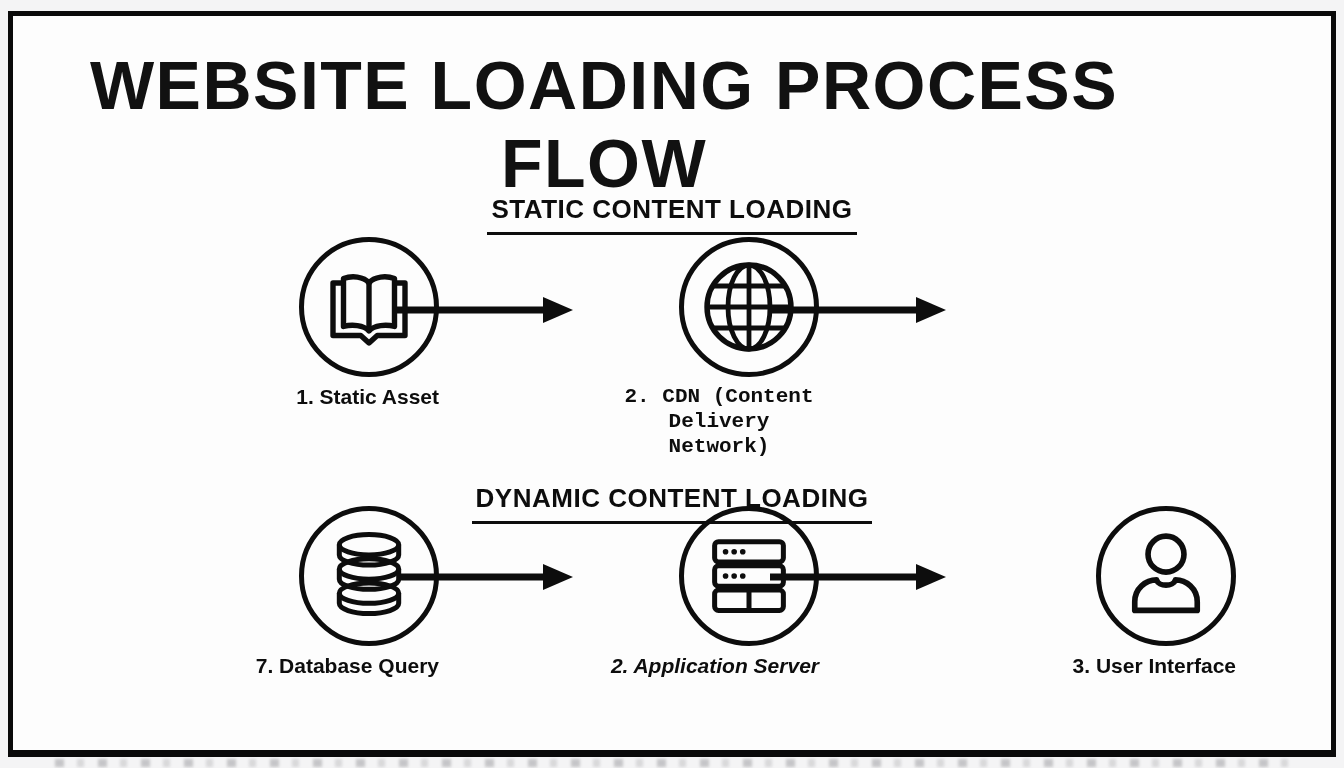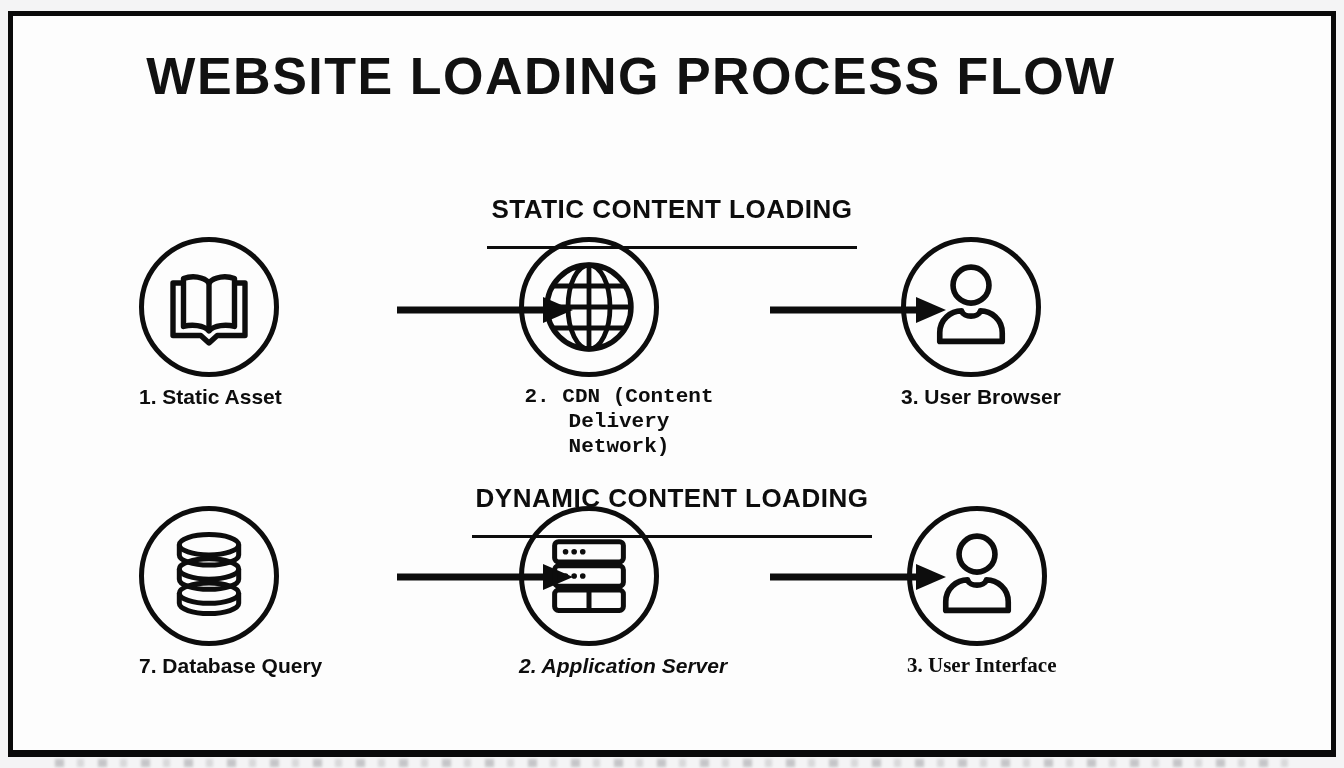--- a/index.html
+++ b/index.html
@@ -17,40 +17,39 @@
     width:1328px;height:746px;
     box-sizing:border-box;
     background:#fdfdfd;
     border:5px solid #0a0a0a;
     border-bottom-width:7px;
   }
 
   .title{
     position:absolute;left:0;top:46px;width:1208px;
     margin:0;text-align:center;
-    font-size:52px;font-weight:700;letter-spacing:1.5px;
+    font-size:68px;font-weight:700;letter-spacing:1.5px;
     color:#111;
-    padding-left:27px;
   }
 
   .section-header-wrap{
     position:absolute;left:0;width:1344px;text-align:center;
   }
   .section-header-wrap.row1{top:194px;}
   .section-header-wrap.row2{top:483px;}
   .section-header{
     display:inline-block;
     font-size:26px;font-weight:700;letter-spacing:.5px;
     border-bottom:3px solid #0d0d0d;
-    padding:0 4px 21px 4px;
+    padding:0 4px 7px 4px;
   }
 
   .node{
     position:absolute;width:300px;
-    display:flex;flex-direction:column;align-items:flex-start;
+    display:flex;flex-direction:column;align-items:flex-end;
   }
   .node-circle{
     width:140px;height:140px;box-sizing:border-box;
     border:5px solid #0d0d0d;border-radius:50%;
     display:flex;align-items:center;justify-content:center;
     background:transparent;
   }
   .node-label{
     margin-top:7px;
     font-size:21px;font-weight:700;line-height:25px;
@@ -111,29 +110,20 @@
       </svg>
     </div>
     <div class="node-label wrap-narrow">2. CDN (Content Delivery Network)</div>
   </div>
 
   <svg class="arrow" style="left:770px;top:294px;" viewBox="0 0 176 32">
     <line x1="0" y1="16" x2="150" y2="16" stroke="#0d0d0d" stroke-width="7"></line>
     <polygon points="146,3 176,16 146,29" fill="#0d0d0d"></polygon>
   </svg>
 
-  <div class="node" style="left:901px;top:237px;">
-    <div class="node-circle">
-      <svg width="100" height="100" viewBox="0 0 64 64">
-        <circle class="icon-stroke" stroke-width="3.6" cx="32" cy="18" r="11.5"></circle>
-        <path class="icon-stroke" stroke-width="3.6" stroke-linejoin="round" d="M12 54 V48.5 C12 40 19 34.5 26 34.5 C27.3 39 36.7 39 38 34.5 C45 34.5 52 40 52 48.5 V54 Z"></path>
-      </svg>
-    </div>
-    <div class="node-label">3. User Browser</div>
-  </div>
 
   <div class="section-header-wrap row2">
     <span class="section-header">DYNAMIC CONTENT LOADING</span>
   </div>
 
   <div class="node" style="left:139px;top:506px;">
     <div class="node-circle">
       <svg width="100" height="100" viewBox="0 0 64 64">
         <ellipse class="icon-stroke" stroke-width="3.2" cx="32" cy="12" rx="19" ry="6.5"></ellipse>
         <path class="icon-stroke" stroke-width="3.2" d="M13 12 V18.5 C13 22.1 21.5 25 32 25 C42.5 25 51 22.1 51 18.5 V12"></path>
@@ -167,21 +157,21 @@
       </svg>
     </div>
     <div class="node-label">2. Application Server</div>
   </div>
 
   <svg class="arrow" style="left:770px;top:561px;" viewBox="0 0 176 32">
     <line x1="0" y1="16" x2="150" y2="16" stroke="#0d0d0d" stroke-width="7"></line>
     <polygon points="146,3 176,16 146,29" fill="#0d0d0d"></polygon>
   </svg>
 
-  <div class="node" style="left:907px;top:506px;font-family:Liberation Serif, serif;">
+  <div class="node" style="left:936px;top:506px;">
     <div class="node-circle">
       <svg width="100" height="100" viewBox="0 0 64 64">
         <circle class="icon-stroke" stroke-width="3.6" cx="32" cy="18" r="11.5"></circle>
         <path class="icon-stroke" stroke-width="3.6" stroke-linejoin="round" d="M12 54 V48.5 C12 40 19 34.5 26 34.5 C27.3 39 36.7 39 38 34.5 C45 34.5 52 40 52 48.5 V54 Z"></path>
       </svg>
     </div>
     <div class="node-label">3. User Interface</div>
   </div>
 
   <div class="crop-artifact"></div>

